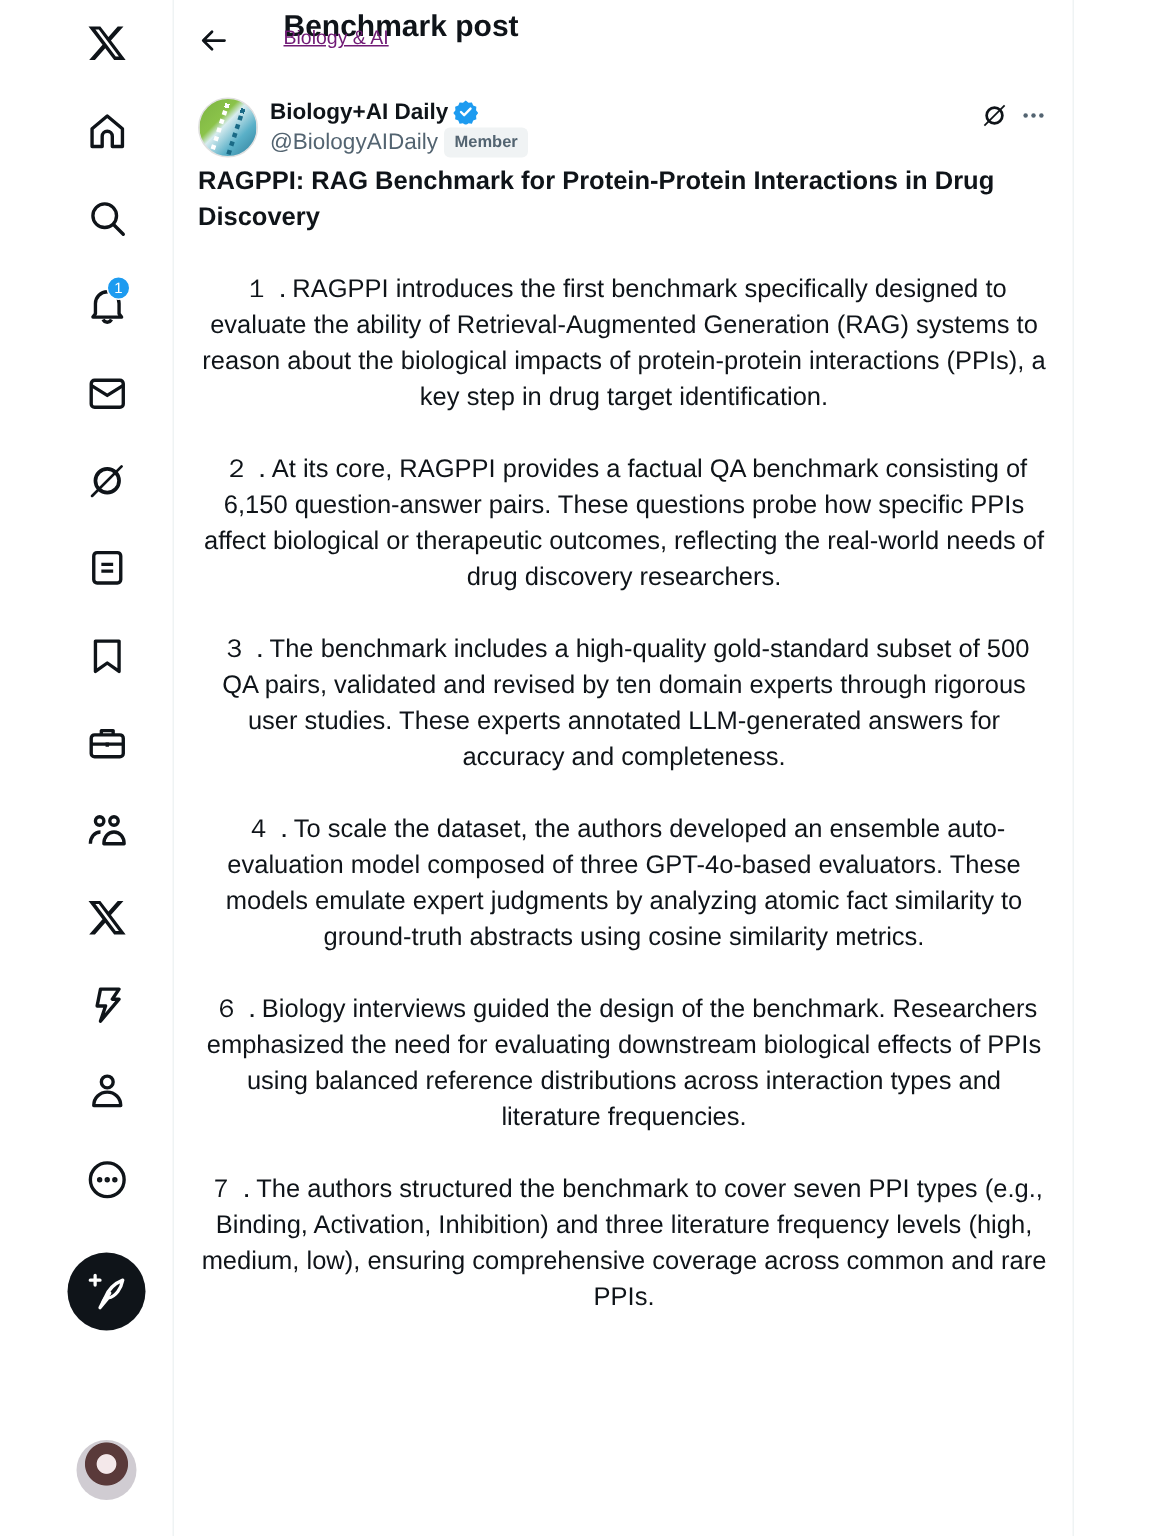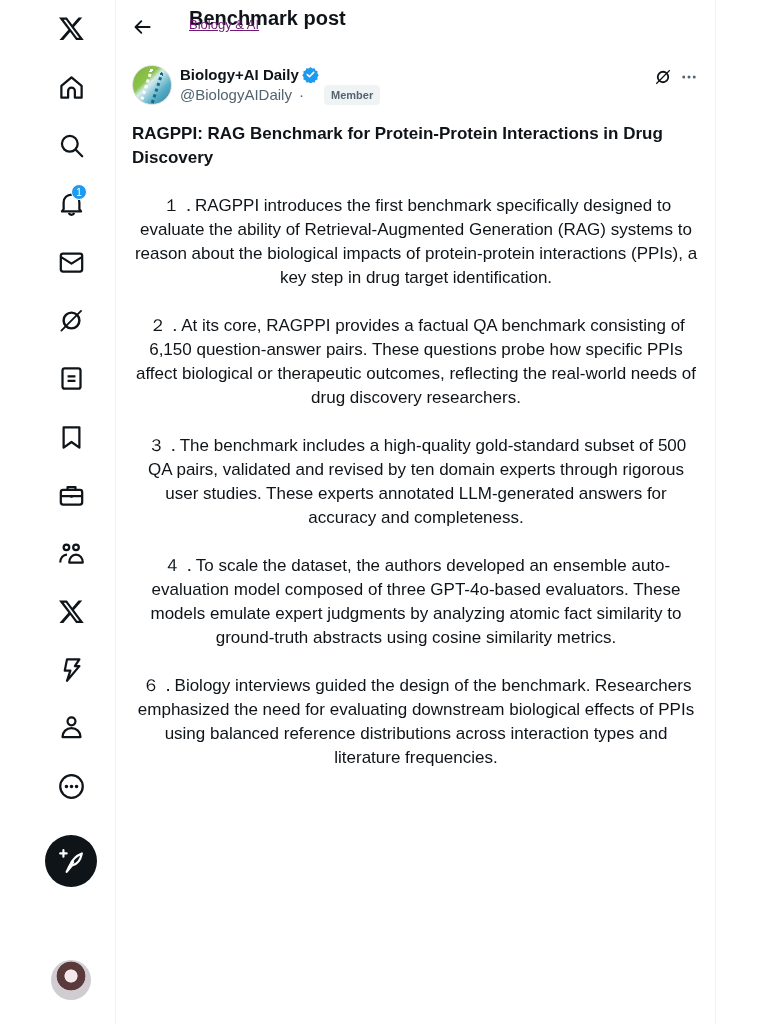--- a/index.html
+++ b/index.html
@@ -22,27 +22,27 @@
   .header-sub { position: absolute; left: 73px; top: 17px; font-size: 13px; color: #701a75; text-decoration: underline; }
 
   .author { position: absolute; left: 16px; top: 64px; width: 570px; height: 44px; }
   .avatar { position: absolute; left: 0; top: 1px; width: 40px; height: 40px; border-radius: 50%; overflow: hidden;
     background: linear-gradient(135deg, #7cb342 0%, #8bc34a 35%, #d7ecef 45%, #5ab0c8 70%, #2e7d9a 100%); border: 1px solid #e0e0e0; }
   .avatar .helix { position: absolute; left: 12px; top: 4px; width: 14px; height: 32px; border-left: 3px dotted #ffffff; border-right: 3px dotted #1a6a86; transform: rotate(18deg); }
   .name { position: absolute; left: 48px; top: 2px; font-size: 15px; font-weight: bold; color: #0f1419; display: flex; align-items: flex-end; gap: 3px; }
   .verified svg { width: 17px; height: 17px; display: block; }
   .handle { position: absolute; left: 48px; top: 22px; font-size: 15px; color: #536471; }
   .sep { position: absolute; left: 167px; top: 22px; font-size: 15px; color: #536471; }
-  .member { position: absolute; left: 192px; top: 21px; height: 20px; padding: 0 7px; background: #f0f3f4; border-radius: 4px; font-size: 11px; font-weight: bold; color: #536471; line-height: 20px; }
+  .member { position: absolute; left: 164px; top: 21px; height: 20px; padding: 0 7px; background: #f0f3f4; border-radius: 4px; font-size: 11px; font-weight: bold; color: #536471; line-height: 20px; }
   .grok-btn { position: absolute; left: 520px; top: 2px; width: 22px; height: 22px; display: flex; align-items: center; justify-content: center; }
   .grok-btn svg { width: 18px; height: 18px; }
   .more-btn { position: absolute; left: 546px; top: 2px; width: 22px; height: 22px; display: flex; align-items: center; justify-content: center; }
   .more-btn svg { width: 18px; height: 18px; }
 
-  .post-body { position: absolute; left: 16px; top: 122px; width: 568px; font-size: 17px; line-height: 24px; color: #0f1419; }
+  .post-body { position: absolute; left: 16px; top: 109px; width: 568px; font-size: 17px; line-height: 24px; color: #0f1419; }
   .post-title { font-weight: bold; margin-bottom: 24px; }
   .para { margin-bottom: 24px; text-align: center; }
   .num { display: inline-block; width: 34px; padding-left: 2px; }
 </style>
 </head>
 <body>
 
 <nav class="sidebar">
   <a class="nav-item" style="top:2px">
     <svg viewBox="0 0 24 24">
@@ -181,14 +181,15 @@
     </a>
   </section>
 
   <article class="post-body">
     <div class="post-title">RAGPPI: RAG Benchmark for Protein-Protein Interactions in Drug Discovery</div>
     <p class="para"><span class="num">１．</span><span>RAGPPI introduces the first benchmark specifically designed to evaluate the ability of Retrieval-Augmented Generation (RAG) systems to reason about the biological impacts of protein-protein interactions (PPIs), a key step in drug target identification.</span></p>
     <p class="para"><span class="num">２．</span><span>At its core, RAGPPI provides a factual QA benchmark consisting of 6,150 question-answer pairs. These questions probe how specific PPIs affect biological or therapeutic outcomes, reflecting the real-world needs of drug discovery researchers.</span></p>
     <p class="para"><span class="num">３．</span><span>The benchmark includes a high-quality gold-standard subset of 500 QA pairs, validated and revised by ten domain experts through rigorous user studies. These experts annotated LLM-generated answers for accuracy and completeness.</span></p>
     <p class="para"><span class="num">４．</span><span>To scale the dataset, the authors developed an ensemble auto-evaluation model composed of three GPT-4o-based evaluators. These models emulate expert judgments by analyzing atomic fact similarity to ground-truth abstracts using cosine similarity metrics.</span></p>
     <p class="para"><span class="num">６．</span><span>Biology interviews guided the design of the benchmark. Researchers emphasized the need for evaluating downstream biological effects of PPIs using balanced reference distributions across interaction types and literature frequencies.</span></p>
+    <p class="para"><span class="num">７．</span><span>The authors structured the benchmark to cover seven PPI types (e.g., Binding, Activation, Inhibition) and three literature frequency levels (high, medium, low), ensuring comprehensive coverage across common and rare PPIs.</span></p>
   </article>
 </main>
 
 </body></html>

